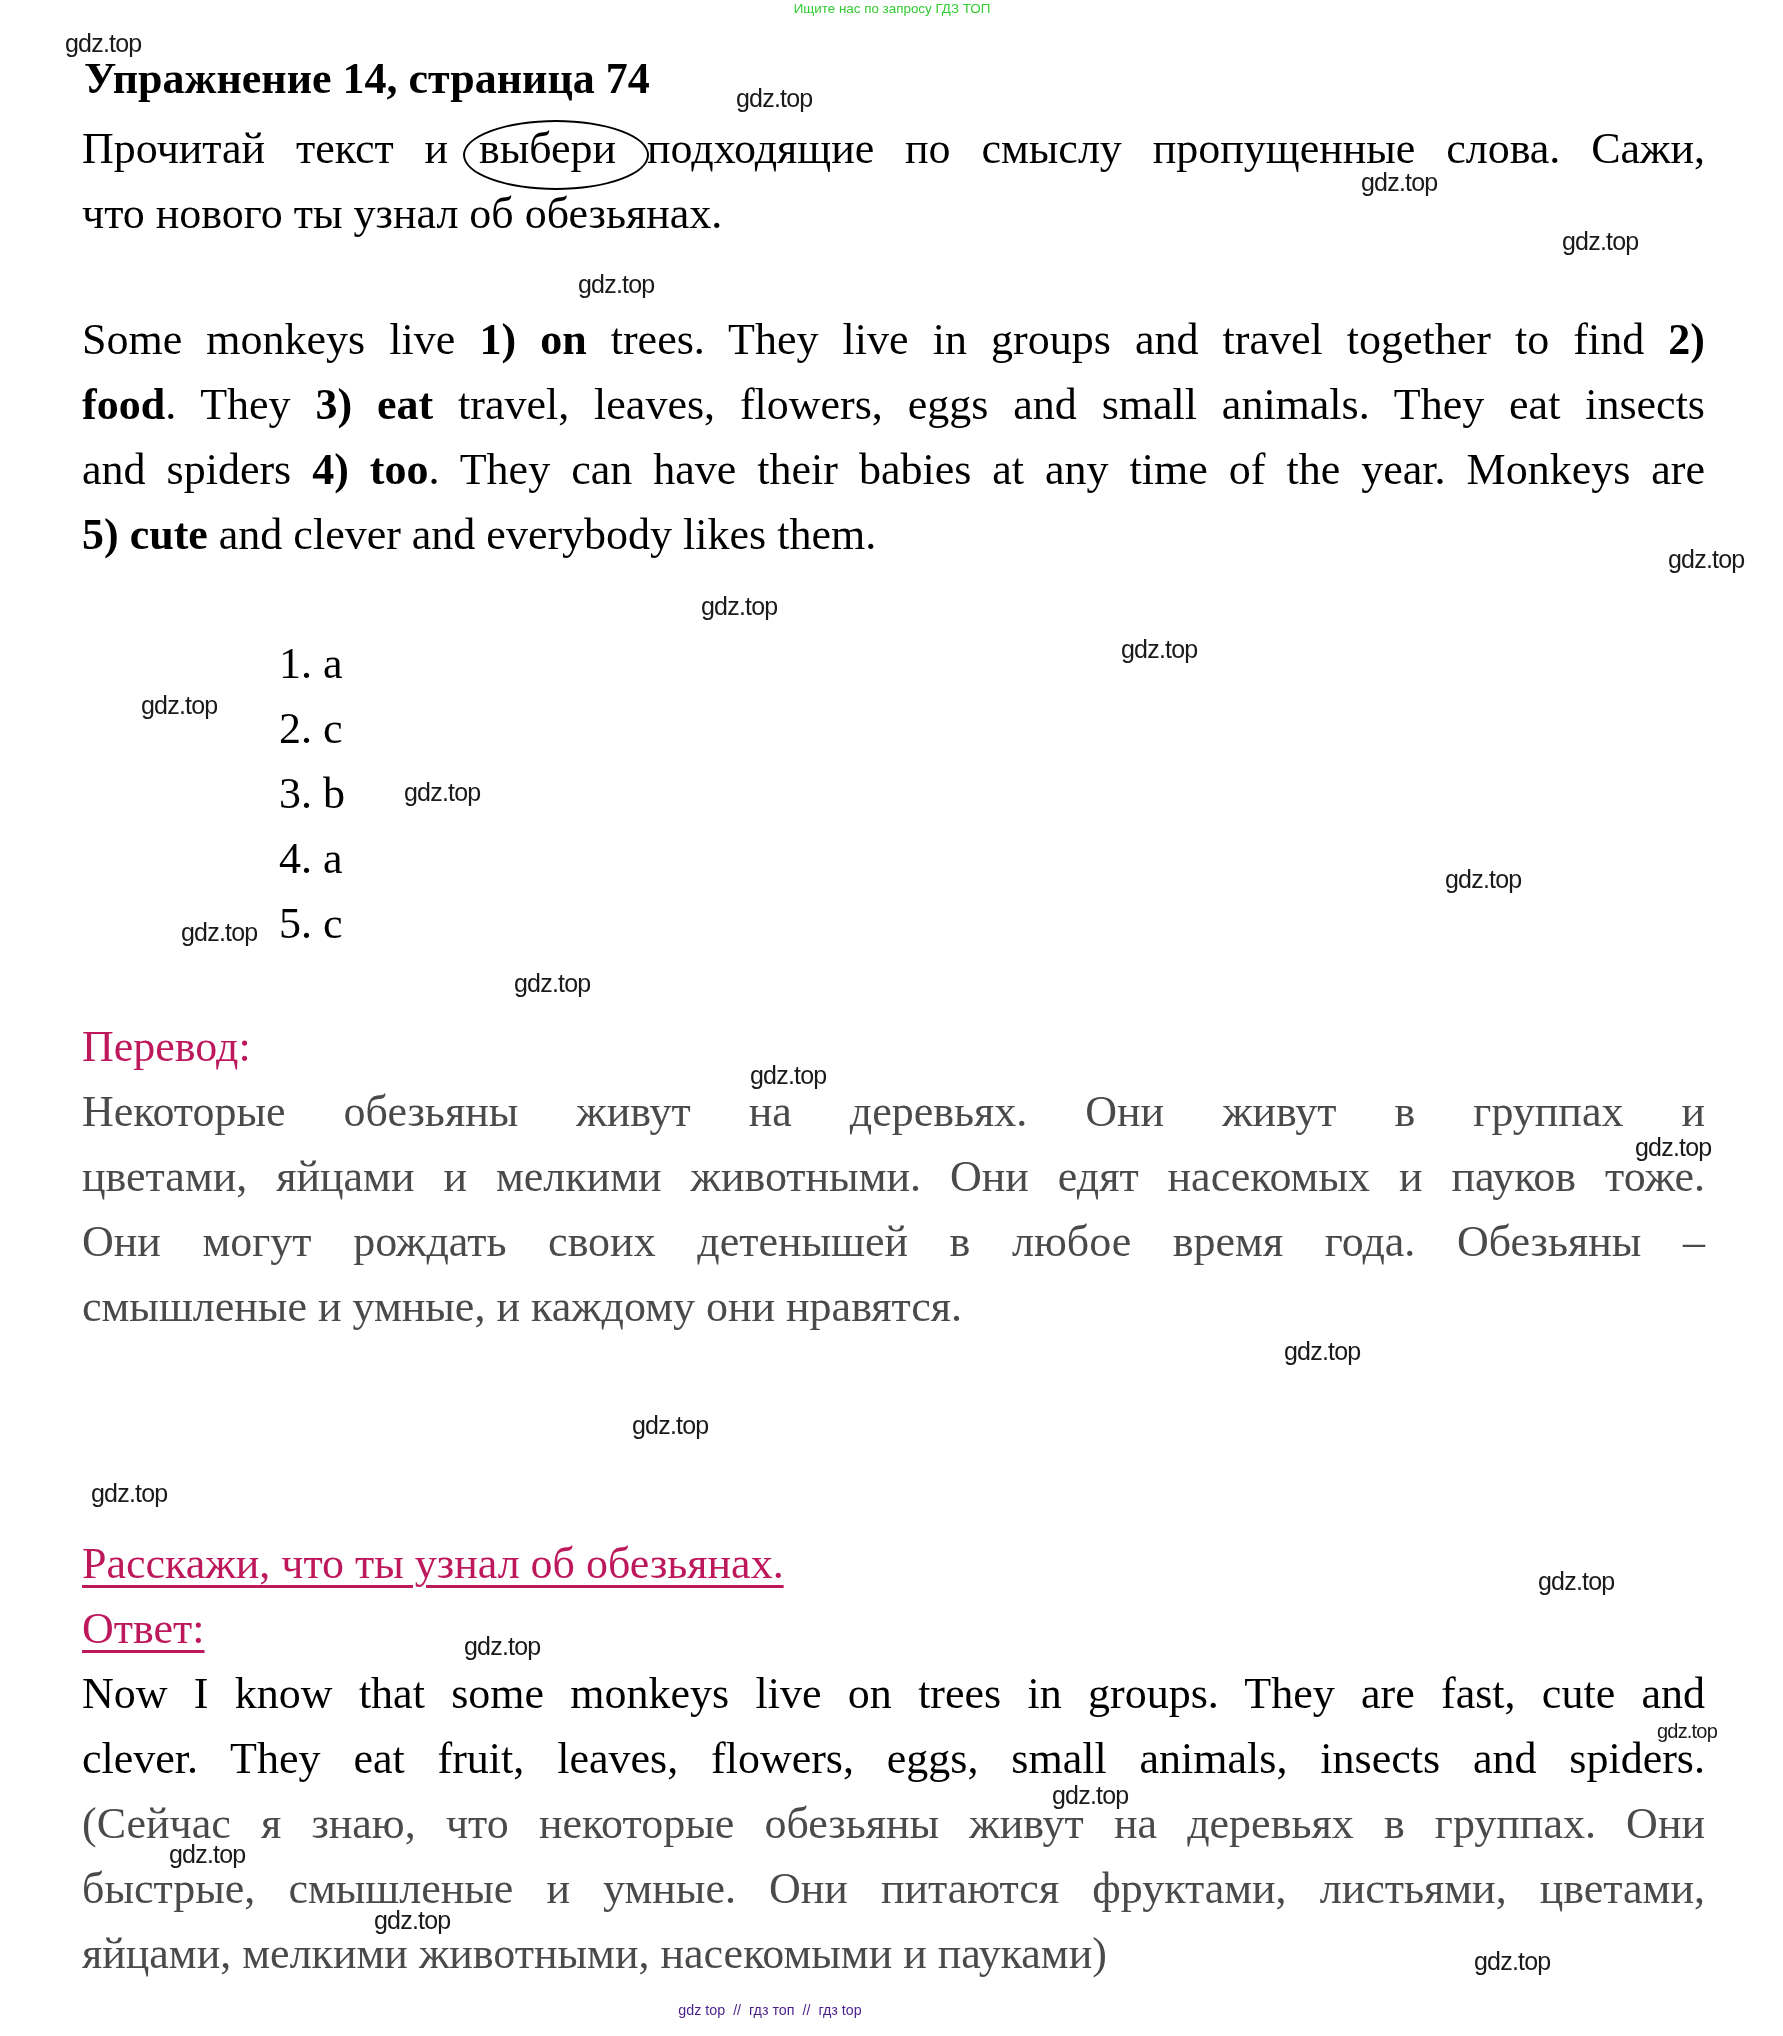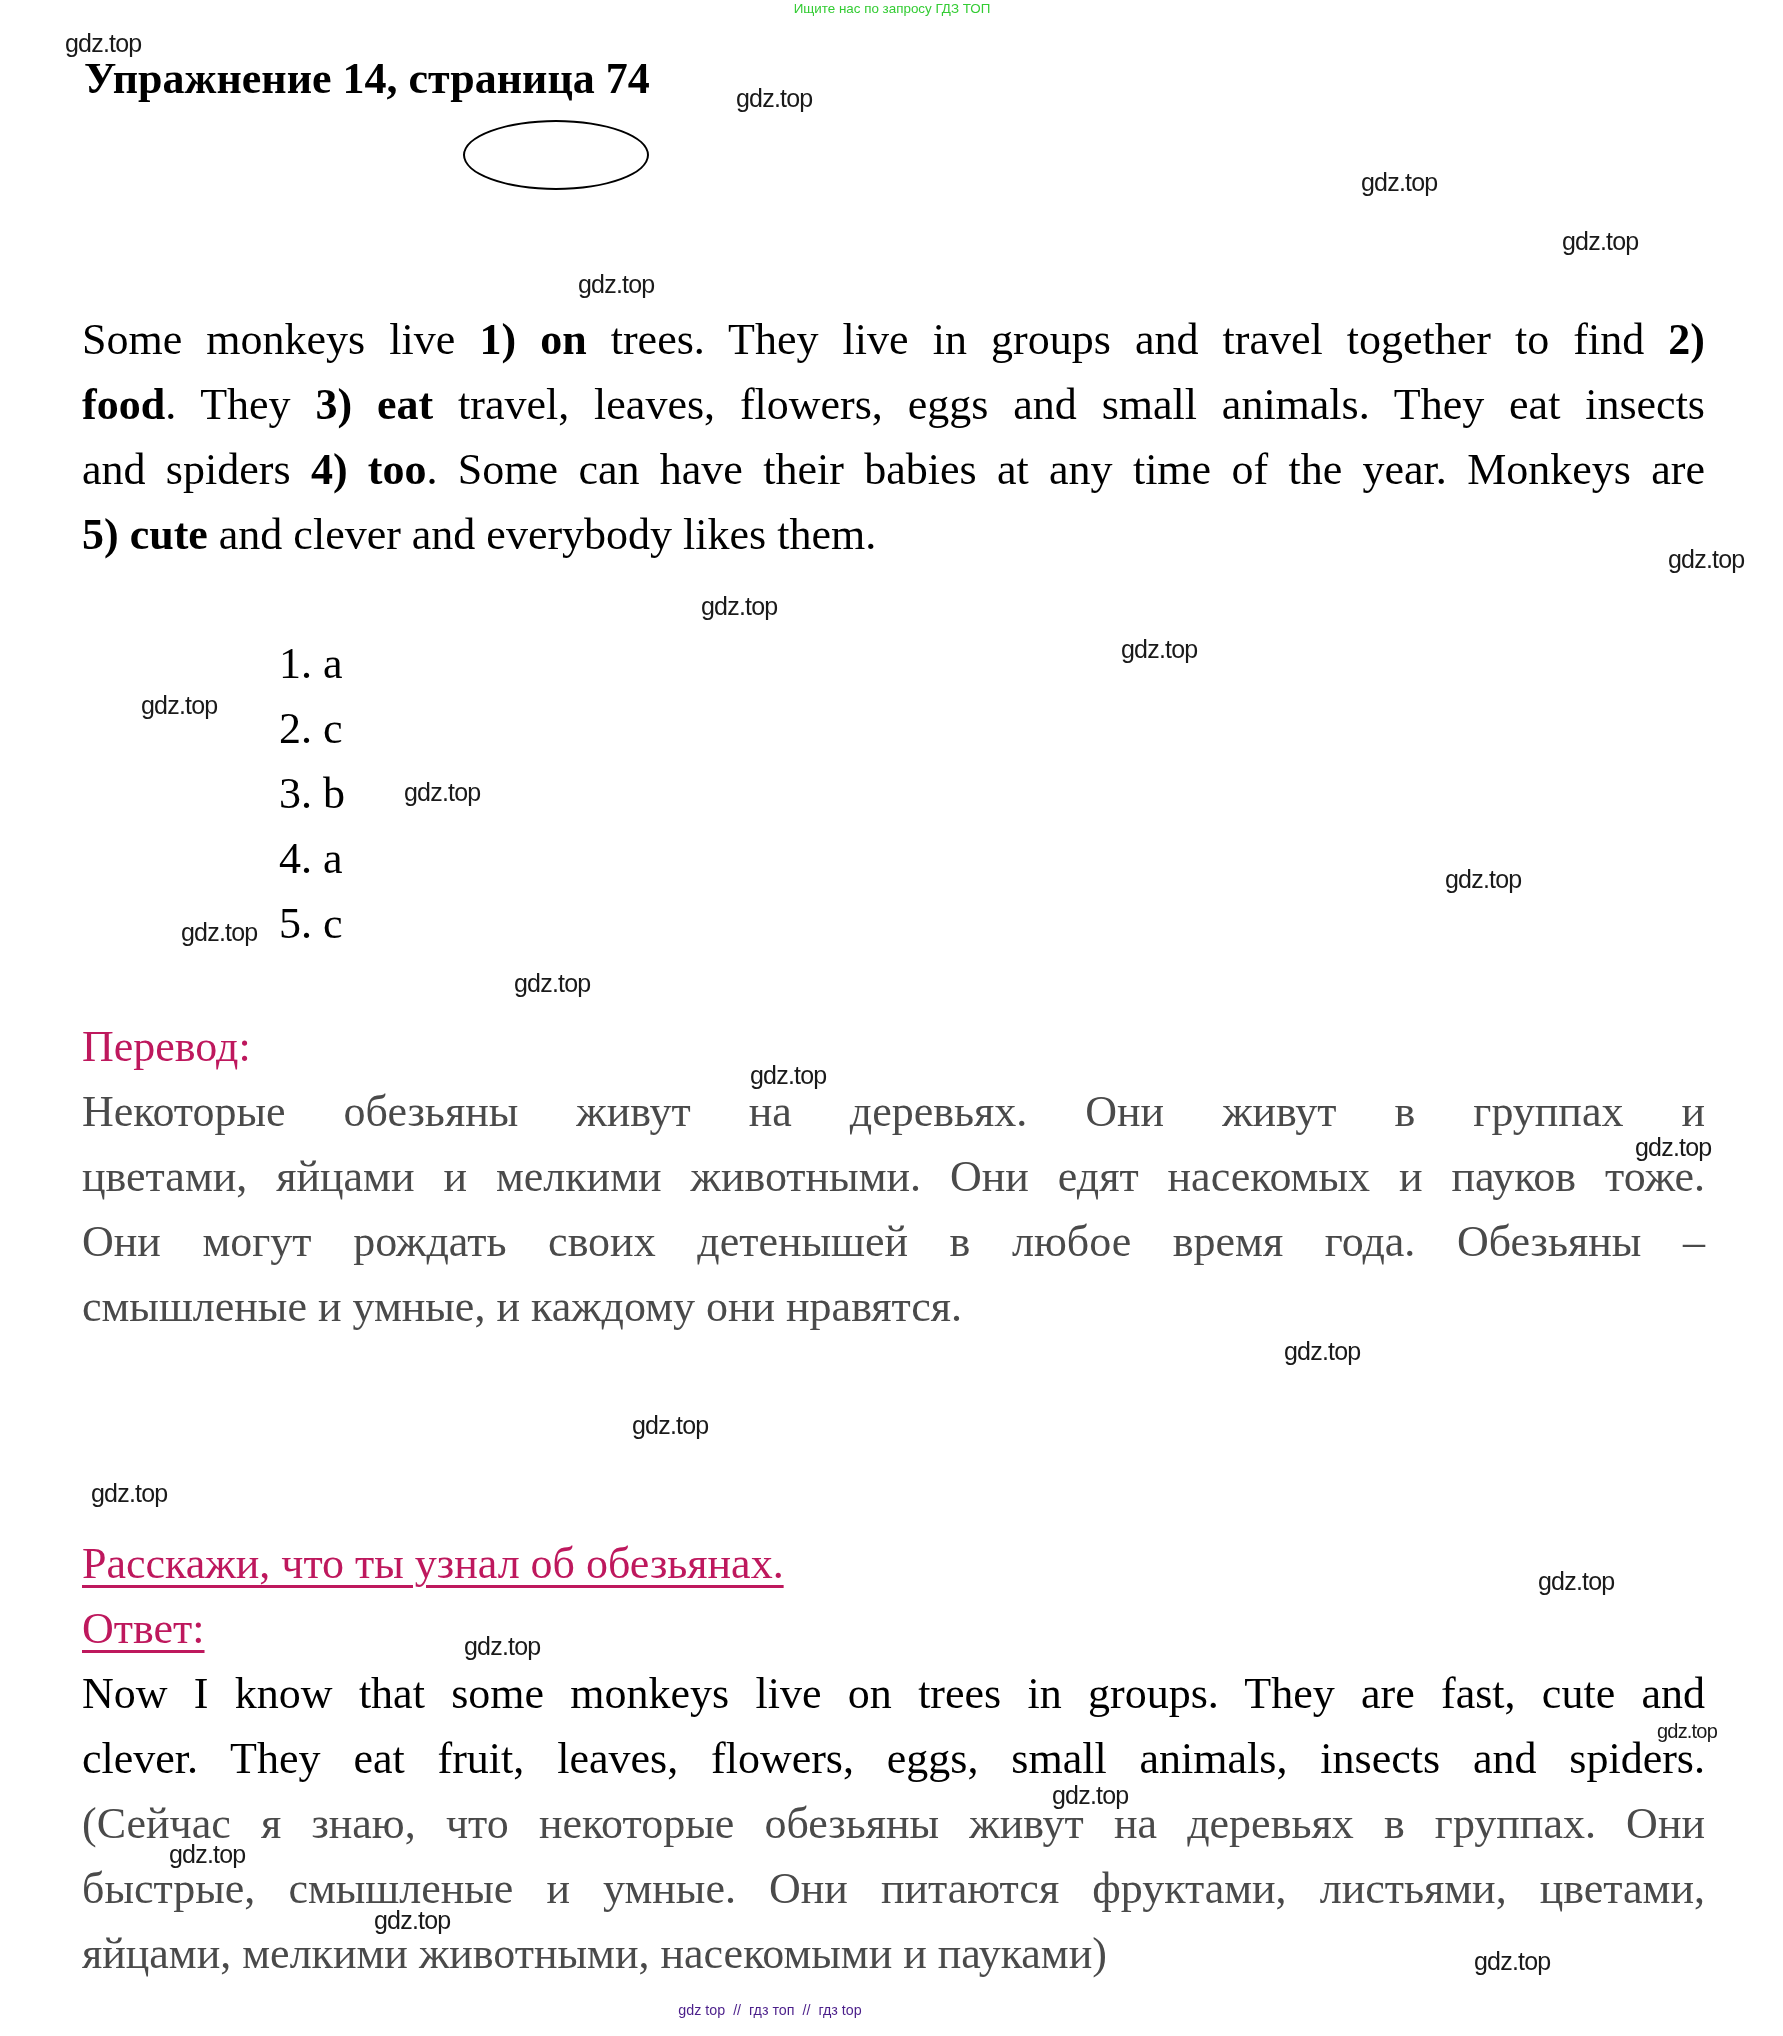--- a/index.html
+++ b/index.html
@@ -44,26 +44,30 @@
 </style>
 </head>
 <body>
 
 <div class="page">
 
   <div class="top-banner sans">Ищите нас по запросу ГДЗ ТОП</div>
 
   <div class="title serif">Упражнение 14, страница 74</div>
 
+  <div class="block serif" style="top:116px;">
+    <span class="line"><span>Прочитай текст и </span><span>выбери</span><span> подходящие по смыслу пропущенные слова. Сажи,</span></span>
+    <span class="line last">что нового ты узнал об обезьянах.</span>
+  </div>
   <div class="circle-mark"></div>
 
   <div class="block serif" id="english-block" style="top:307px;">
       <span class="line"><span>Some monkeys live </span><span class="bold">1) on</span><span> trees. They live in groups and travel together to find </span><span class="bold">2)</span></span>
       <span class="line"><span class="bold">food</span><span>. They </span><span class="bold">3) eat</span><span> travel, leaves, flowers, eggs and small animals. They eat insects</span></span>
-      <span class="line"><span>and spiders </span><span class="bold">4) too</span><span>. Some can have their babies at any time of the year. Monkeys are</span></span>
+      <span class="line"><span>and spiders </span><span class="bold">4) too</span><span>. They can have their babies at any time of the year. Monkeys are</span></span>
       <span class="line last"><span class="bold">5) cute</span><span> and clever and everybody likes them.</span></span>
     </div>
 
   <div class="answers serif" id="answers-list">
       <span class="ans"><span>1.</span> <span>a</span></span>
       <span class="ans"><span>2.</span> <span>c</span></span>
       <span class="ans"><span>3.</span> <span>b</span></span>
       <span class="ans"><span>4.</span> <span>a</span></span>
       <span class="ans"><span>5.</span> <span>c</span></span>
     </div>

